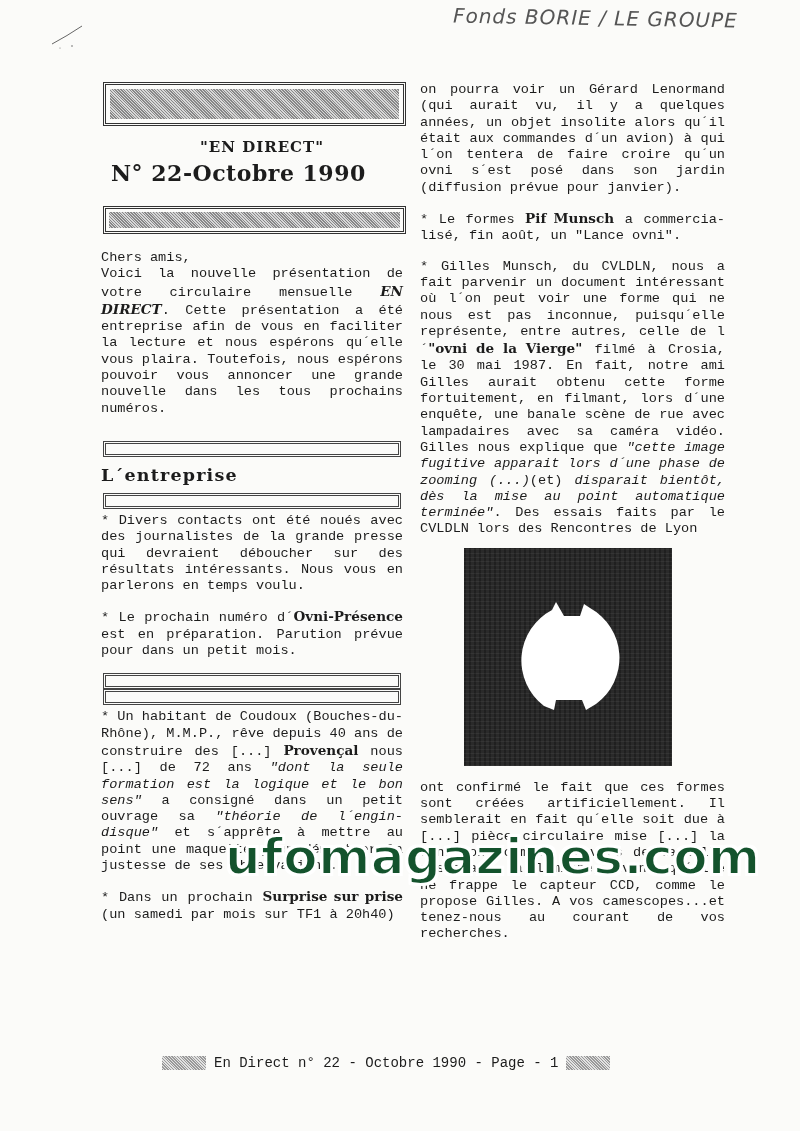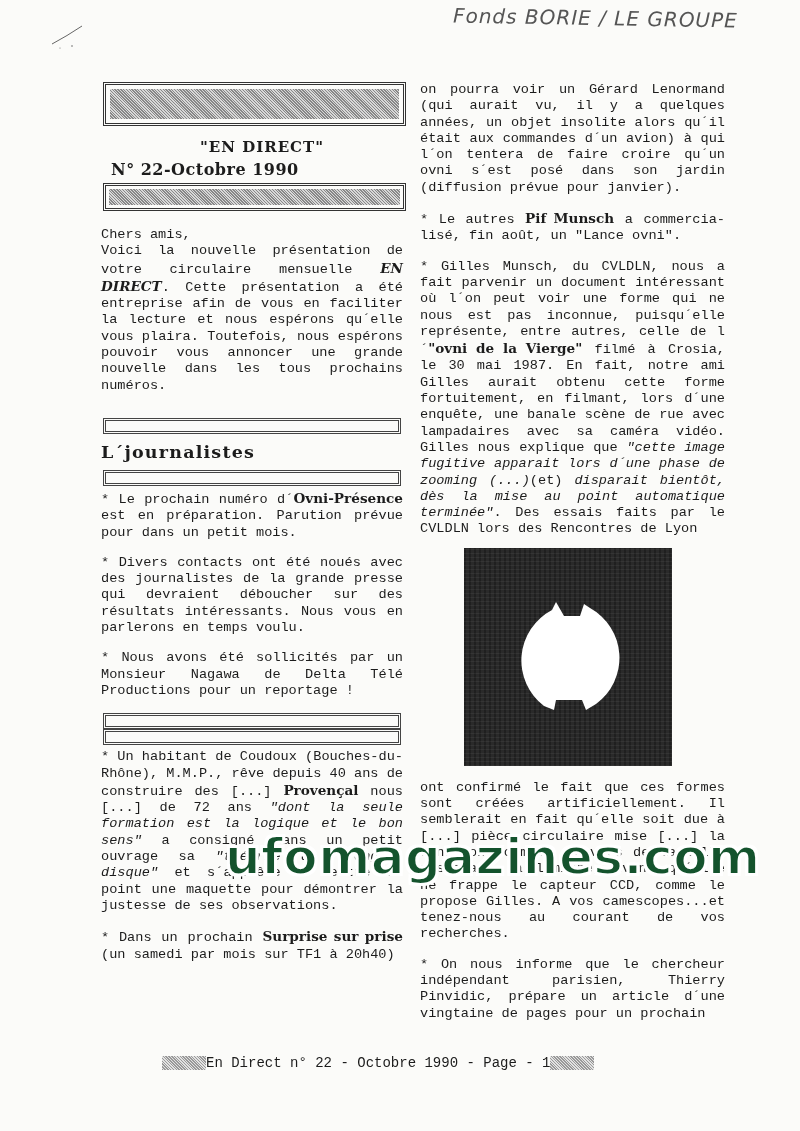--- a/index.html
+++ b/index.html
@@ -31,22 +31,22 @@
   .masthead-box .fill {
     width: 100%; height: 100%;
     background: repeating-linear-gradient(45deg, #888 0 1px, #d8d8d8 1px 2px);
   }
   .masthead-box.small { height: 28px; padding: 3px; }
   .masthead-title {
     text-align: center; font-family: "DejaVu Serif", serif; font-weight: bold;
     font-size: 15px; margin-top: 12px; letter-spacing: 1px; padding-left: 20px;
   }
   .masthead-issue {
-    font-family: "DejaVu Serif", serif; font-weight: bold; font-size: 16px;
-    margin-top: 4px; letter-spacing: 0.5px; padding-left: 10px; margin-bottom: 4px;
+    font-family: "DejaVu Serif", serif; font-weight: bold; font-size: 22px;
+    margin-top: 4px; letter-spacing: 0.5px; padding-left: 10px; margin-bottom: 20px;
   }
   .sep-box {
     border: 3px double #444; height: 16px; box-sizing: border-box; margin: 0 0 0 2px;
     width: 298px;
   }
   .section-title {
     font-family: "DejaVu Serif", serif; font-weight: bold; font-size: 17.5px;
     margin: 8px 0 8px 0; letter-spacing: 1.2px;
   }
   b { font-family: "DejaVu Serif", serif; font-weight: bold; }
@@ -54,21 +54,21 @@
   .photo {
     width: 208px; height: 218px; margin: 10px 0 14px 44px; background: #2a2a2a;
     position: relative;
     background-image:
       repeating-linear-gradient(0deg, rgba(255,255,255,0.05) 0 1px, transparent 1px 4px),
       repeating-linear-gradient(90deg, rgba(0,0,0,0.25) 0 2px, transparent 2px 5px);
   }
   .photo svg { position: absolute; left: 0; top: 0; }
   .footer {
     position: absolute; left: 162px; top: 1055px; width: 480px;
-    font-size: 14px; display: flex; align-items: center; 
+    font-size: 14px; display: flex; align-items: center; gap: 8px;
   }
   .footer .hatch {
     width: 44px; height: 14px;
     background: repeating-linear-gradient(45deg, #999 0 1px, #e2e2e2 1px 2px);
   }
   .watermark {
     position: absolute; left: 225px; top: 828px;
     font-family: "DejaVu Sans", sans-serif; font-weight: bold; font-size: 50px;
     color: #14532d; letter-spacing: 0.5px;
     -webkit-text-stroke: 2px #fff;
@@ -95,60 +95,58 @@
   <div class="masthead-box small">
       <div class="fill"></div>
     </div>
 
   <p style="margin-top:16px;">
     <span>Chers amis,</span><br>
     <span>Voici la nouvelle présentation de votre circulaire mensuelle </span><b><i>EN DIRECT</i></b><span>. Cette présentation a été entreprise afin de vous en faciliter la lecture et nous espérons qu´elle vous plaira. Toutefois, nous espérons pouvoir vous annoncer une grande nouvelle dans les tous prochains numéros.</span>
   </p>
 
   <div class="sep-box" style="margin-top:24px;"></div>
-  <div class="section-title">L´journalistes</div>
+  <div class="section-title">L´entreprise</div>
   <div class="sep-box" style="margin-bottom:4px;"></div>
 
+  <p>* Divers contacts ont été noués avec des journalistes de la grande presse qui devraient déboucher sur des résultats intéressants. Nous vous en parlerons en temps voulu.</p>
   <p>
     <span>* Le prochain numéro d´</span><b>Ovni-Présence</b><span> est en préparation. Parution prévue pour dans un petit mois.</span>
   </p>
-  <p>* Divers contacts ont été noués avec des journalistes de la grande presse qui devraient déboucher sur des résultats intéressants. Nous vous en parlerons en temps voulu.</p>
-  <p>* Nous avons été sollicités par un Monsieur Nagawa de Delta Télé Productions pour un reportage !</p>
 
   <div class="sep-box" style="margin-top:14px;"></div>
   <div class="sep-box" style="margin-bottom:4px;"></div>
 
   <p>
     <span>* Un habitant de Coudoux (Bouches-du-Rhône), M.M.P., rêve depuis 40 ans de construire des [...] </span><b>Provençal</b><span> nous [...] de 72 ans </span><i>"dont la seule formation est la logique et le bon sens"</i><span> a consigné dans un petit ouvrage sa </span><i>"théorie de l´engin-disque"</i><span> et s´apprête à mettre au point une maquette pour démontrer la justesse de ses observations.</span>
   </p>
   <p>
     <span>* Dans un prochain </span><b>Surprise sur prise</b><span> (un samedi par mois sur TF1 à 20h40)</span>
   </p>
 </div>
 
 <div class="col col-right">
   <p>on pourra voir un Gérard Lenormand (qui aurait vu, il y a quelques années, un objet insolite alors qu´il était aux commandes d´un avion) à qui l´on tentera de faire croire qu´un ovni s´est posé dans son jardin (diffusion prévue pour janvier).</p>
   <p>
-    <span>* Le autres </span><b>Pif Munsch</b><span> a commercia-lisé, fin août, un "Lance ovni".</span>
+    <span>* Le formes </span><b>Pif Munsch</b><span> a commercia-lisé, fin août, un "Lance ovni".</span>
   </p>
   <p>
     <span>* Gilles Munsch, du CVLDLN, nous a fait parvenir un document intéressant où l´on peut voir une forme qui ne nous est pas inconnue, puisqu´elle représente, entre autres, celle de l´</span><b>"ovni de la Vierge"</b><span> filmé à Crosia, le 30 mai 1987. En fait, notre ami Gilles aurait obtenu cette forme fortuitement, en filmant, lors d´une enquête, une banale scène de rue avec lampadaires avec sa caméra vidéo. Gilles nous explique que </span><i>"cette image fugitive apparait lors d´une phase de zooming (...)</i><span>(et) </span><i>disparait bientôt, dès la mise au point automatique terminée"</i><span>. Des essais faits par le CVLDLN lors des Rencontres de Lyon</span>
   </p>
 
   <div class="photo">
     <svg width="208" height="218" viewBox="0 0 208 218">
       <path fill="#ffffff" d="M 88 62 L 92 54 L 100 68 L 116 68 L 120 56 L 126 60
            A 57 57 0 0 1 132 156
            L 122 162 L 118 152 L 92 152 L 90 162 L 80 158
            A 57 57 0 0 1 88 62 Z"></path>
     </svg>
   </div>
 
   <p>ont confirmé le fait que ces formes sont créées artificiellement. Il semblerait en fait qu´elle soit due à [...] pièce circulaire mise [...] la fonction zoom au travers de laquelle passerait la lumière, avant qu´elle ne frappe le capteur CCD, comme le propose Gilles. A vos camescopes...et tenez-nous au courant de vos recherches.</p>
-  <p>* On nous informe que le chercheur indépendant parisien, Thierry Pinvidic, prépare un article d´une vingtaine de pages pour un prochain</p>
 </div>
 
 <div class="watermark">ufomagazines.com</div>
 
 <div class="footer">
   <span class="hatch"></span>
   <span>En Direct n° 22 - Octobre 1990 - Page - 1</span>
   <span class="hatch"></span>
 </div>
 

